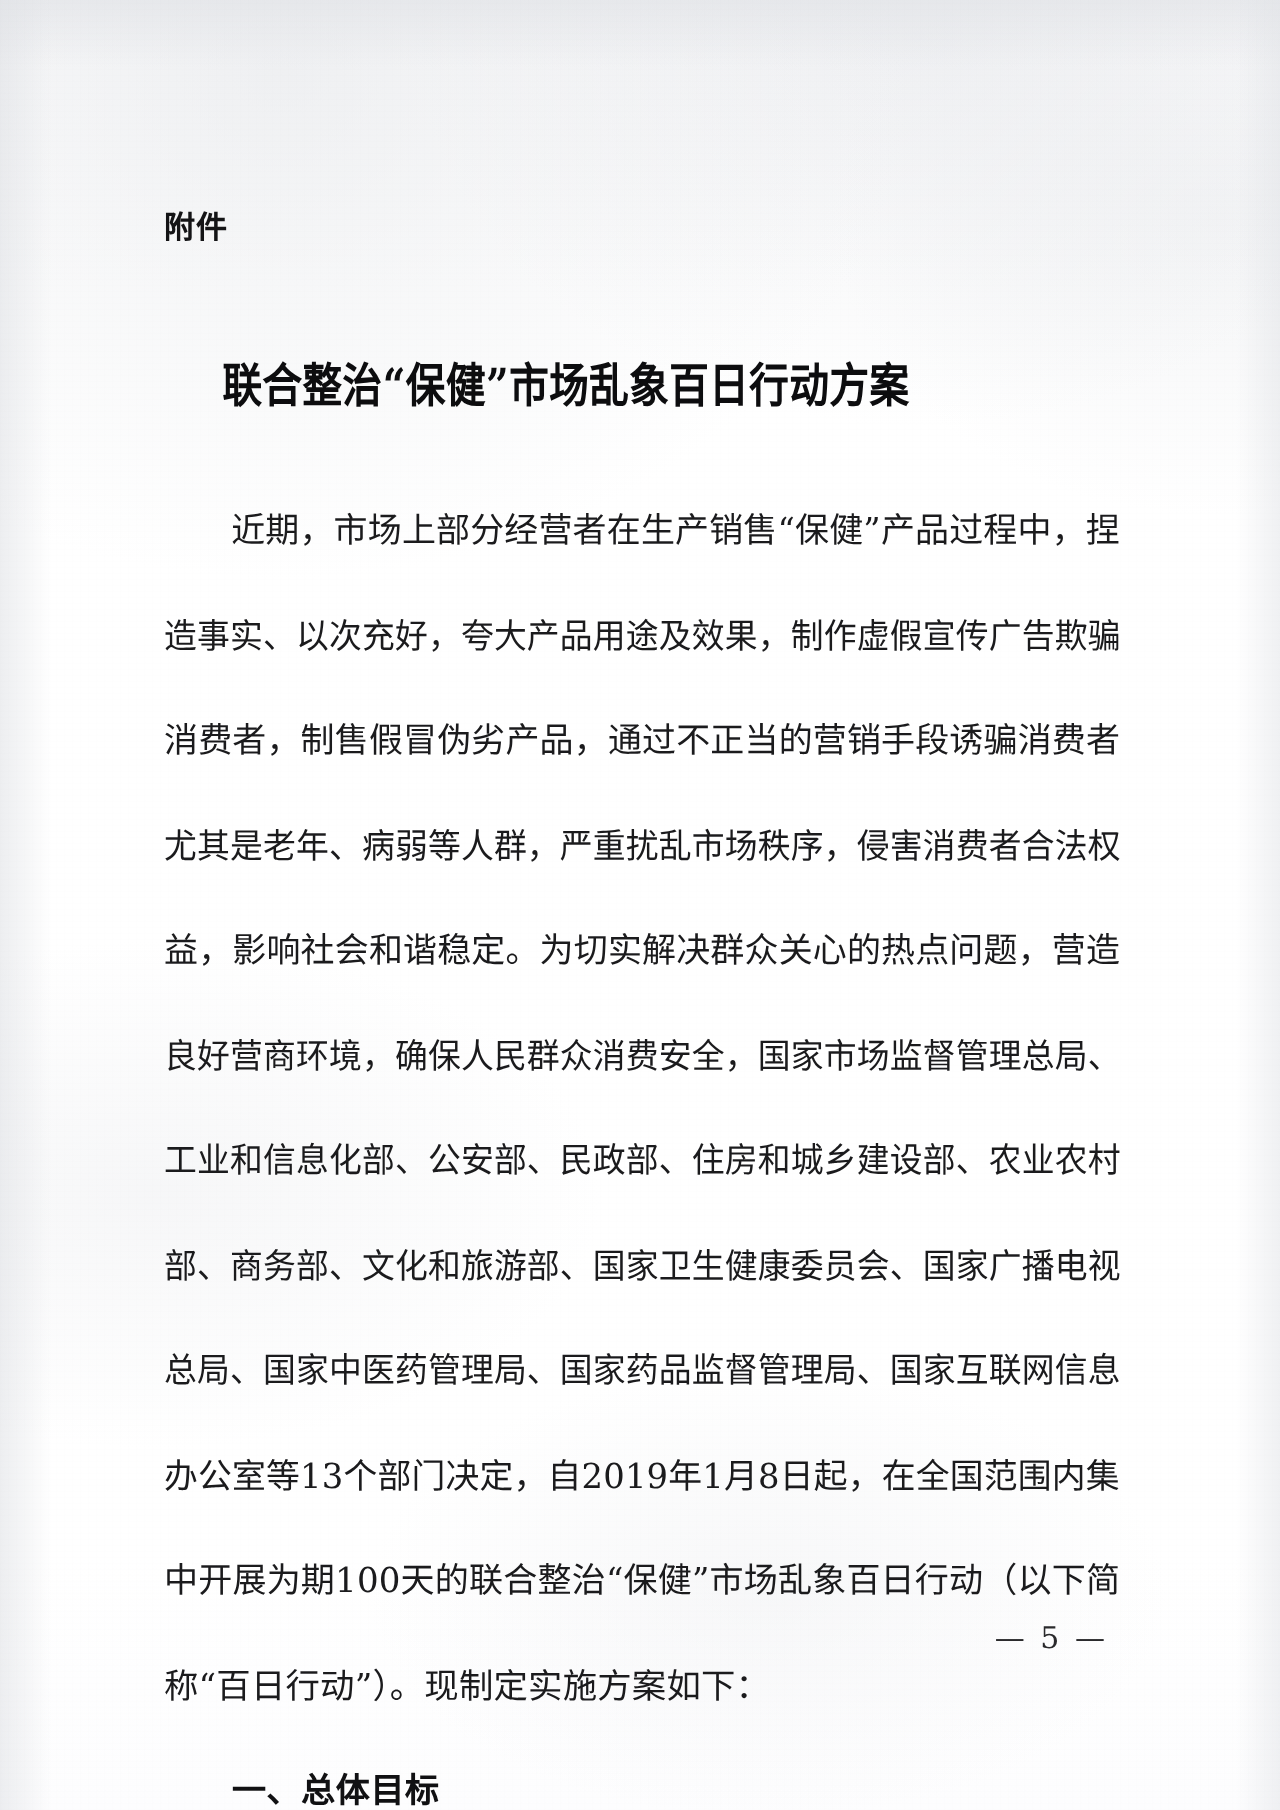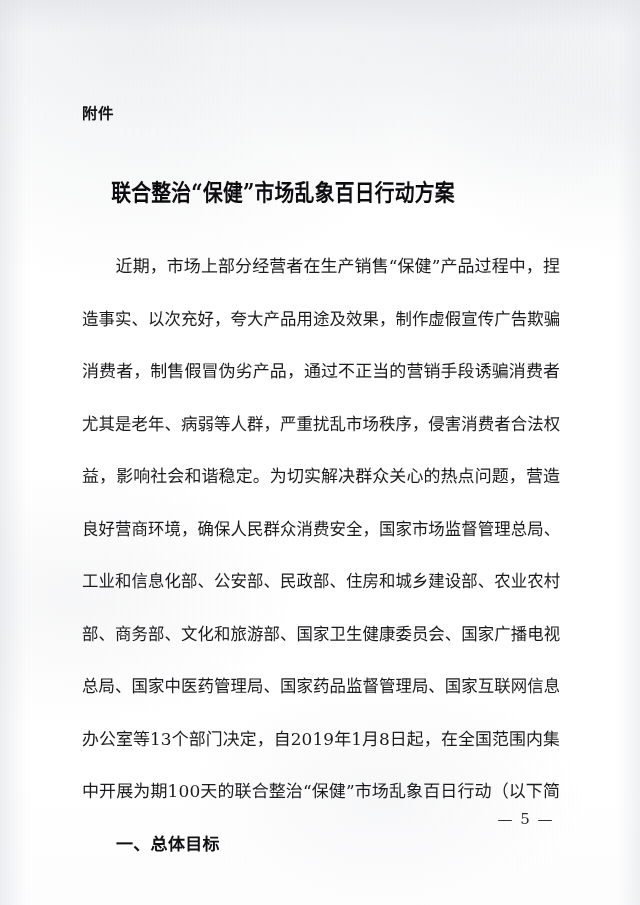--- a/index.html
+++ b/index.html
@@ -160,20 +160,21 @@
       <p class="para-line" style="transform-origin: left top; transform: scaleX(0.954092); width: 501px;">造事实、以次充好，夸大产品用途及效果，制作虚假宣传广告欺骗</p>
       <p class="para-line" style="transform-origin: left top; transform: scaleX(0.987603); width: 484px;">消费者，制售假冒伪劣产品，通过不正当的营销手段诱骗消费者</p>
       <p class="para-line" style="transform-origin: left top; transform: scaleX(0.954092); width: 501px;">尤其是老年、病弱等人群，严重扰乱市场秩序，侵害消费者合法权</p>
       <p class="para-line" style="transform-origin: left top; transform: scaleX(0.987603); width: 484px;">益，影响社会和谐稳定。为切实解决群众关心的热点问题，营造</p>
       <p class="para-line" style="transform-origin: left top; transform: scaleX(0.954092); width: 501px;">良好营商环境，确保人民群众消费安全，国家市场监督管理总局、</p>
       <p class="para-line" style="transform-origin: left top; transform: scaleX(0.954092); width: 501px;">工业和信息化部、公安部、民政部、住房和城乡建设部、农业农村</p>
       <p class="para-line" style="transform-origin: left top; transform: scaleX(0.954092); width: 501px;">部、商务部、文化和旅游部、国家卫生健康委员会、国家广播电视</p>
       <p class="para-line" style="transform-origin: left top; transform: scaleX(0.954092); width: 501px;">总局、国家中医药管理局、国家药品监督管理局、国家互联网信息</p>
       <p class="para-line" style="transform-origin: left top; transform: scaleX(0.983539); width: 486px;">办公室等13个部门决定，自2019年1月8日起，在全国范围内集</p>
       <p class="para-line" style="transform-origin: left top; transform: scaleX(0.989648); width: 483px;">中开展为期100天的联合整治“保健”市场乱象百日行动（以下简</p>
+      <p class="para-line">称“百日行动”）。现制定实施方案如下：</p>
 
       <h2 class="section-heading">一、总体目标</h2>
 
     </div>
 
     <div class="page-number">— 5 —</div>
 
   </div>
 
   <div class="grain"></div>

